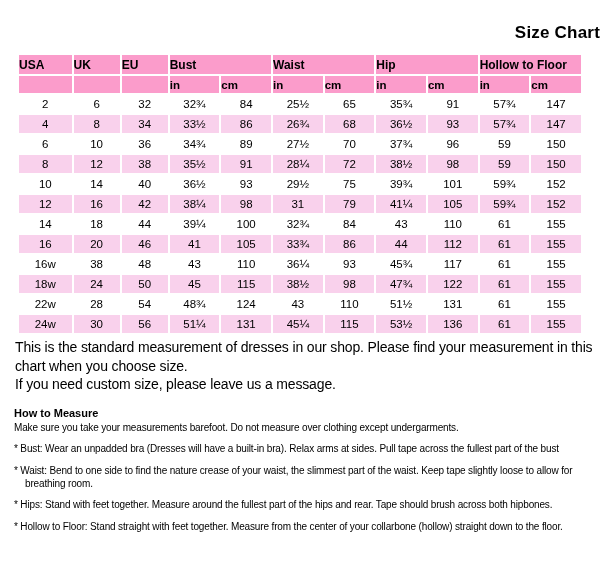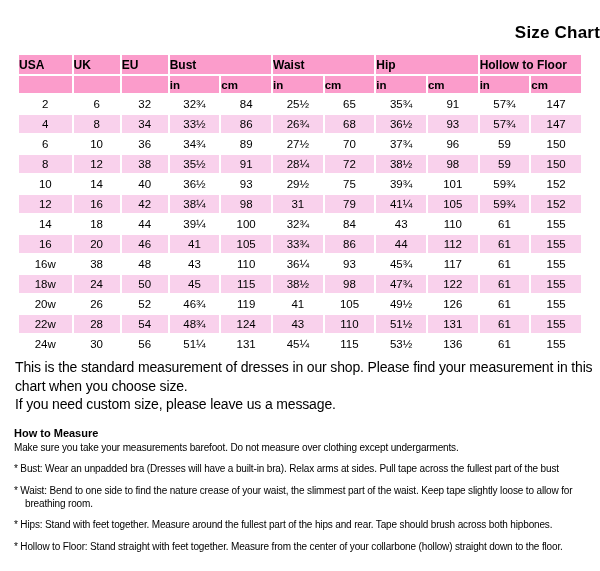--- a/index.html
+++ b/index.html
@@ -250,33 +250,20 @@
           <td>45</td>
           <td>115</td>
           <td>38½</td>
           <td>98</td>
           <td>47¾</td>
           <td>122</td>
           <td>61</td>
           <td>155</td>
         </tr>
         <tr>
-          <td>20w</td>
-          <td>26</td>
-          <td>52</td>
-          <td>46¾</td>
-          <td>119</td>
-          <td>41</td>
-          <td>105</td>
-          <td>49½</td>
-          <td>126</td>
-          <td>61</td>
-          <td>155</td>
-        </tr>
-        <tr>
           <td>22w</td>
           <td>28</td>
           <td>54</td>
           <td>48¾</td>
           <td>124</td>
           <td>43</td>
           <td>110</td>
           <td>51½</td>
           <td>131</td>
           <td>61</td>

